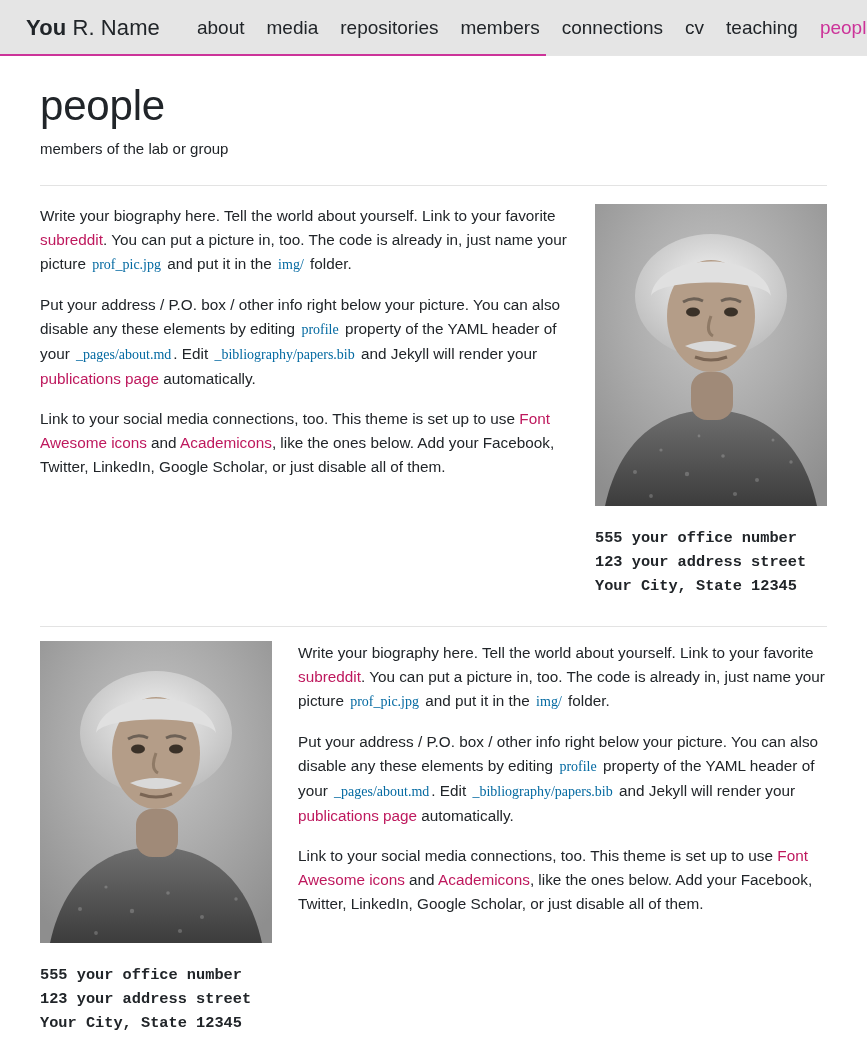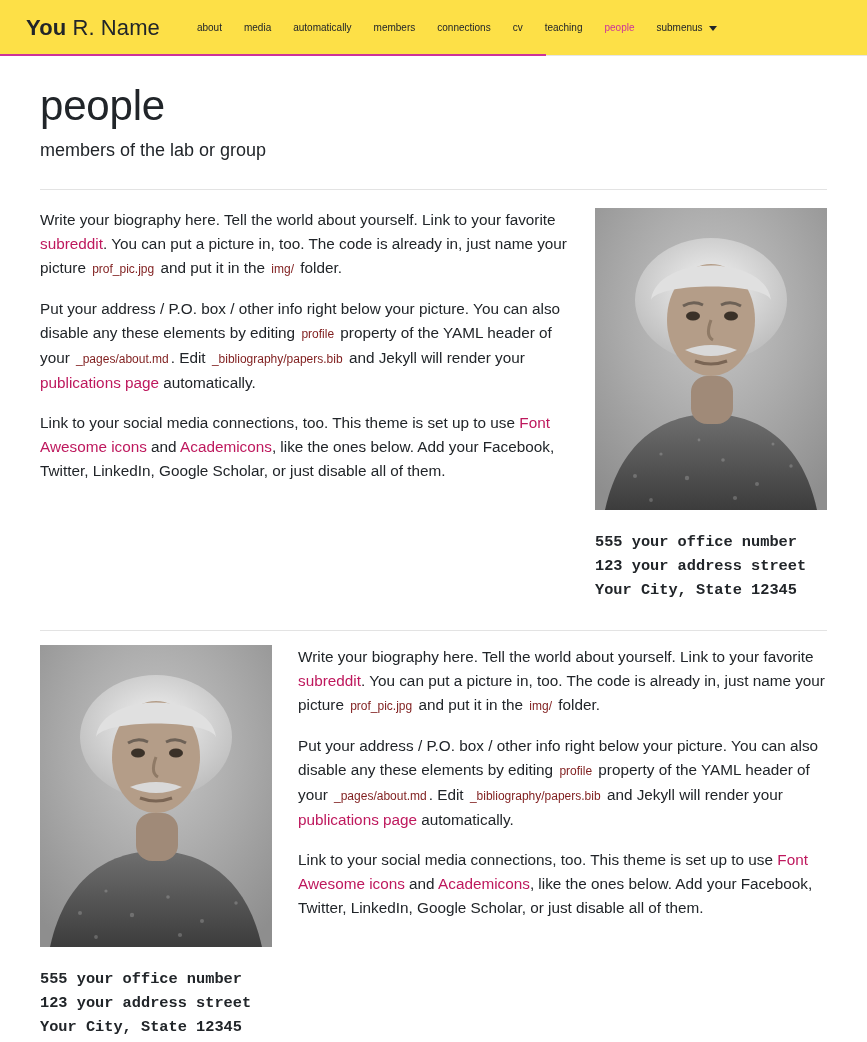--- a/index.html
+++ b/index.html
@@ -12,41 +12,41 @@
   }
   body { width: 867px; min-height: 1042px; overflow-x: hidden; }
 
   
   .navbar {
     display: flex;
     align-items: center;
     height: 56px;
     padding: 0 22px 0 26px;
     border-bottom: 1px solid #e6e6e6;
-    background: #fde047;
+    background: #e5e5e5;
     position: relative;
   }
   .brand {
     font-size: 22px;
     color: #212529;
     white-space: nowrap;
     margin-right: 26px;
     letter-spacing: .1px;
   }
   .brand .brand-strong { font-weight: bold; }
   .brand .brand-rest { font-weight: 400; }
 
   .nav-links {
     display: flex;
     align-items: center;
     gap: 0px;
     flex: 1;
   }
   .nav-link {
-    font-size: 10px;
+    font-size: 19px;
     color: #212529;
     text-decoration: none;
     padding: 6px 11px;
     white-space: nowrap;
     cursor: pointer;
   }
   .nav-link.active { color: #cc3399; }
   .nav-link.has-caret::after {
     content: "";
     display: inline-block;
@@ -70,21 +70,21 @@
     padding: 0 40px;
   }
   .page-title {
     font-size: 42px;
     font-weight: 300;
     margin: 26px 0 0 0;
     color: #212529;
     letter-spacing: -.2px;
   }
   .page-subtitle {
-    font-size: 18px;
+    font-size: 15px;
     color: #212529;
     margin: 10px 0 0 0;
     padding-left: 0px;
   }
   .hr {
     border: 0;
     border-top: 1px solid #e3e3e3;
     margin: 28px 0 0 0;
   }
 
@@ -104,23 +104,23 @@
     margin: 0 0 16px 0;
     color: #212529;
   }
   .bio p:last-child { margin-bottom: 0; }
   a.link {
     color: #be185d;
     text-decoration: none;
     cursor: pointer;
   }
   code.code {
-    font-family: Liberation Sans, sans-serif;
-    font-size: 12px;
-    color: #7f1d1d;
+    font-family: Liberation Serif, serif;
+    font-size: 14px;
+    color: #0369a1;
     background: transparent;
     padding: 0 2px;
   }
 
   .photo-col { width: 232px; flex: 0 0 232px; }
   .photo-col.left { width: 232px; flex: 0 0 232px; }
 
   .photo {
     width: 232px;
     height: 302px;
@@ -148,21 +148,21 @@
 </head>
 <body>
 
 <div class="navbar">
   <a class="brand">
     <span class="brand-strong">You</span><span class="brand-rest"> R. Name</span>
   </a>
   <div class="nav-links">
     <a class="nav-link">about</a>
     <a class="nav-link">media</a>
-    <a class="nav-link">automatically</a>
+    <a class="nav-link">repositories</a>
     <a class="nav-link">members</a>
     <a class="nav-link">connections</a>
     <a class="nav-link">cv</a>
     <a class="nav-link">teaching</a>
     <a class="nav-link active">people</a>
     <a class="nav-link has-caret">submenus</a>
   </div>
 
   <div class="nav-underline"></div>
 </div>

